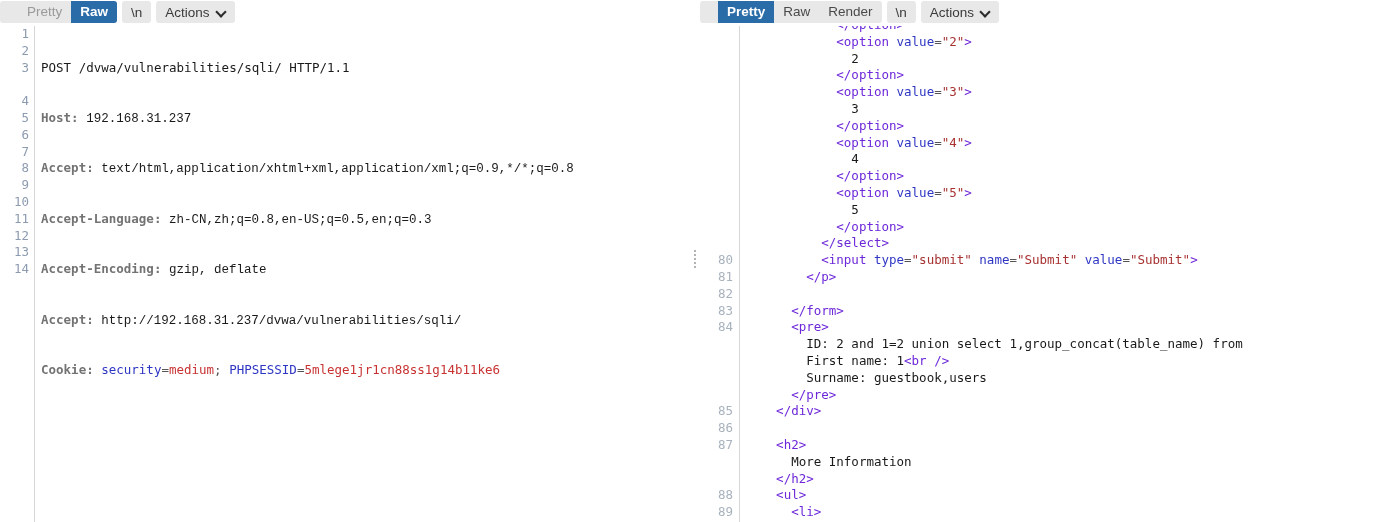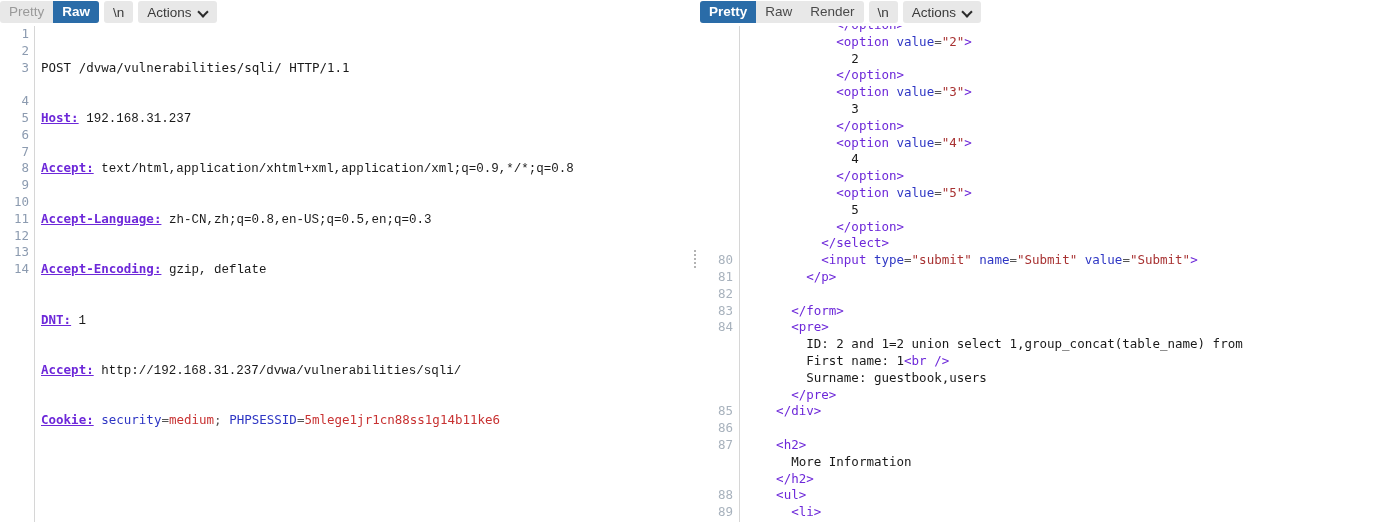--- a/index.html
+++ b/index.html
@@ -37,20 +37,21 @@
     padding: 0;
   }
   .tabgroup {
     display: flex;
     align-items: center;
     background: #e8e8e8;
     height: 22px;
     border-radius: 3px;
     overflow: hidden;
     margin-top: 1px;
+    padding-left: 18px;
   }
   .tab {
     font-size: 13.5px;
     line-height: 22px;
     padding: 0 9px;
     height: 22px;
     color: #4a4a4a;
     white-space: nowrap;
     cursor: default;
   }
@@ -133,21 +134,21 @@
     top: 0;
     height: 496px;
     white-space: pre;
     color: #1a1a1a;
   }
   #request-panel .code { left: 41px; right: 4px; }
   #response-panel .code { left: 46px; right: 0; }
   .code .row { height: 16.8px; }
 
   
-  .hdr   { color: #6d28d9; font-weight: bold; text-decoration: underline; }
+  .hdr   { color: #737373; font-weight: bold; }
   .val   { color: #1a1a1a; font-family: Liberation Mono, monospace; }
   .kv    { color: #2e36c4; }
   .red   { color: #c83232; }
   .tag   { color: #6d28d9; }
   .attr  { color: #2e36c4; }
   .aval  { color: #a83232; }
   .punct { color: #555555; }
   .txt   { color: #1a1a1a; }
 
   
@@ -235,21 +236,20 @@
         <div class="ln">14</div>
       </div>
       <div class="gutter-rule"></div>
 
       <div class="code">
         <div class="row"><span class="txt">POST</span><span class="txt"> /dvwa/vulnerabilities/sqli/ HTTP/1.1</span></div>
         <div class="row"><span class="hdr">Host:</span><span class="val"> 192.168.31.237</span></div>
         <div class="row"><span class="hdr">Accept:</span><span class="val"> text/html,application/xhtml+xml,application/xml;q=0.9,*/*;q=0.8</span></div>
         <div class="row"><span class="hdr">Accept-Language:</span><span class="val"> zh-CN,zh;q=0.8,en-US;q=0.5,en;q=0.3</span></div>
         <div class="row"><span class="hdr">Accept-Encoding:</span><span class="val"> gzip, deflate</span></div>
-        <div class="row"><span class="hdr">DNT:</span><span class="val"> 1</span></div>
         <div class="row"><span class="hdr">Accept:</span><span class="val"> http://192.168.31.237/dvwa/vulnerabilities/sqli/</span></div>
         <div class="row"><span class="hdr">Cookie:</span><span class="kv"> security</span><span class="punct">=</span><span class="red">medium</span><span class="punct">;</span><span class="kv"> PHPSESSID</span><span class="punct">=</span><span class="red">5mlege1jr1cn88ss1g14b11ke6</span></div>
         
         
         
         
         
         
         
       </div>

